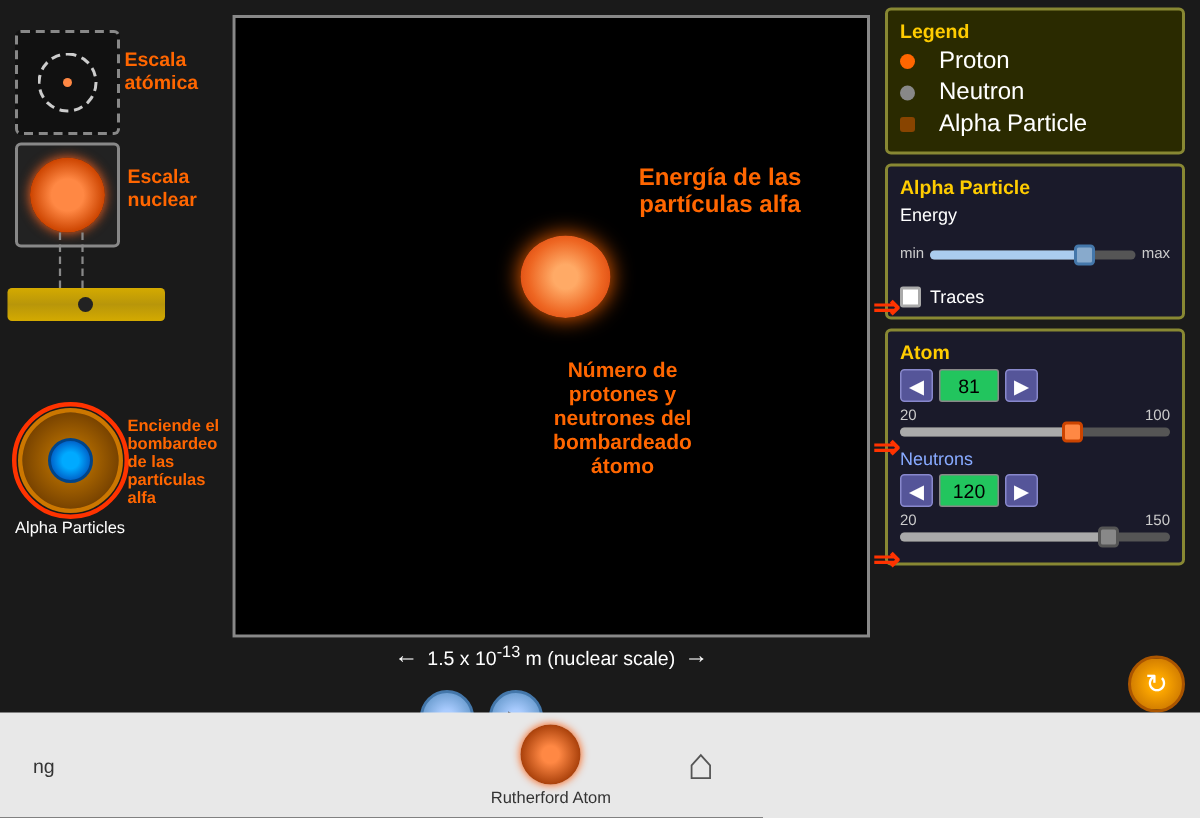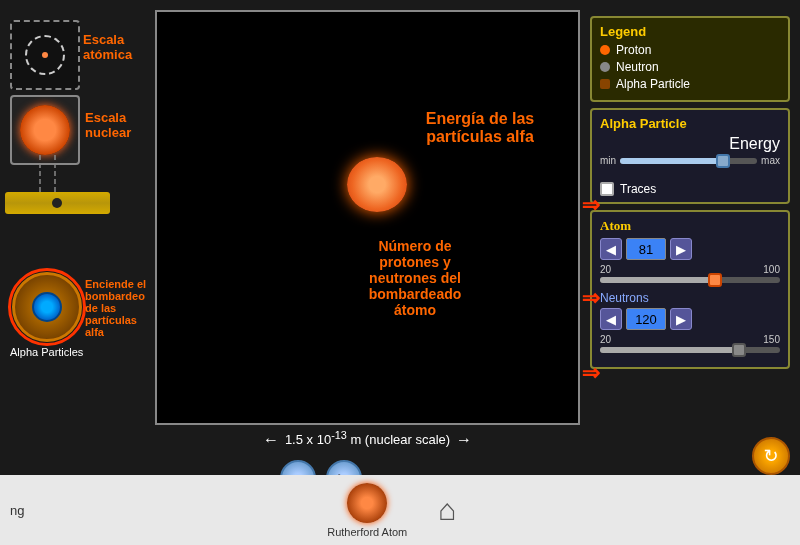--- a/index.html
+++ b/index.html
@@ -190,21 +190,21 @@
       justify-content: center;
       cursor: pointer;
       color: #333;
       font-size: 14px;
     }
 
     
     .right-panel {
       position: absolute;
       left: 590px;
-      top: 16px;
+      top: 5px;
       width: 200px;
     }
 
     
     .legend-box {
       background: #2a2a00;
       border: 2px solid #888833;
       border-radius: 4px;
       padding: 6px 8px;
       margin-bottom: 6px;
@@ -213,23 +213,23 @@
     .legend-title {
       color: #ffcc00;
       font-size: 13px;
       font-weight: bold;
       margin-bottom: 4px;
     }
 
     .legend-item {
       display: flex;
       align-items: center;
-      gap: 6px;
+      gap: 16px;
       color: white;
-      font-size: 12px;
+      font-size: 16px;
       margin-bottom: 3px;
       text-align: right;
     }
 
     .dot-proton {
       width: 10px;
       height: 10px;
       border-radius: 50%;
       background: #ff6600;
       flex-shrink: 0;
@@ -262,23 +262,22 @@
 
     .alpha-title {
       color: #ffcc00;
       font-size: 13px;
       font-weight: bold;
       margin-bottom: 4px;
     }
 
     .energy-row {
       color: white;
-      font-size: 16px;
-      margin-bottom: 2px;
-      text-align: right;
+      font-size: 12px;
+      margin-bottom: 14px;
     }
 
     .slider-row {
       display: flex;
       align-items: center;
       justify-content: space-between;
       font-size: 10px;
       color: #ccc;
       margin-bottom: 16px;
     }
@@ -335,21 +334,20 @@
       border: 2px solid #888833;
       border-radius: 4px;
       padding: 6px 8px;
     }
 
     .atom-title {
       color: #ffcc00;
       font-size: 13px;
       font-weight: bold;
       margin-bottom: 4px;
-      font-family: Liberation Serif, serif;
     }
 
     .protons-label {
       color: #88aaff;
       font-size: 12px;
       margin-bottom: 3px;
     }
 
     .stepper-row {
       display: flex;
@@ -368,21 +366,21 @@
       font-size: 13px;
       display: flex;
       align-items: center;
       justify-content: center;
       cursor: pointer;
     }
 
     .stepper-value {
       width: 40px;
       height: 22px;
-      background: #3b82f6;
+      background: #22c55e;
       border: 1px solid #888;
       border-radius: 2px;
       text-align: center;
       line-height: 22px;
       font-size: 13px;
       color: #000;
     }
 
     .range-labels {
       display: flex;
@@ -452,21 +450,22 @@
     
     .bottom-bar {
       position: absolute;
       bottom: 0;
       left: 0;
       width: 100%;
       height: 70px;
       background: #e8e8e8;
       display: flex;
       align-items: center;
-      padding: 0 10px;
+      padding: 0 22px;
+      gap: 20px;
     }
 
     .bottom-tab {
       display: flex;
       flex-direction: column;
       align-items: center;
       cursor: pointer;
       min-width: 80px;
     }
 

